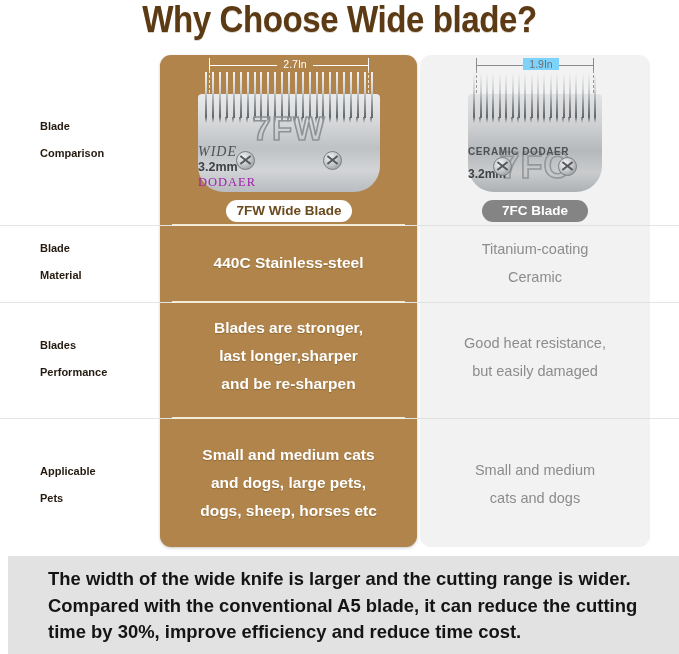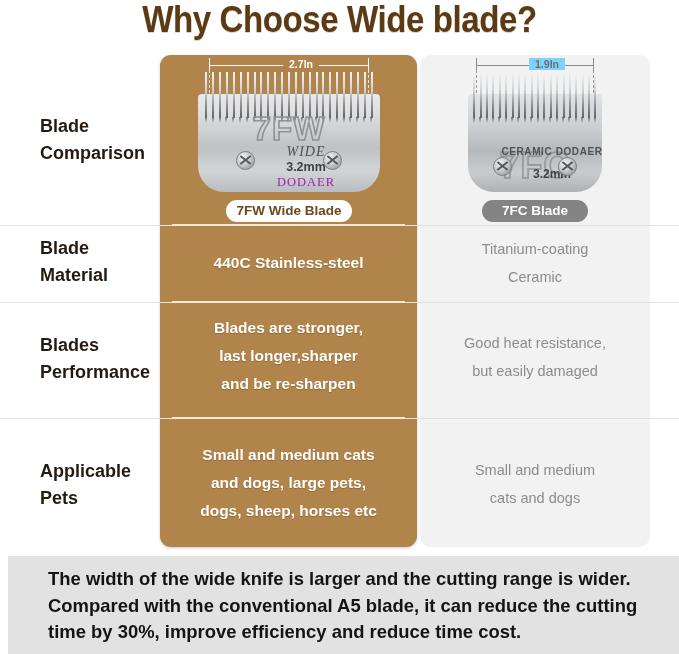--- a/index.html
+++ b/index.html
@@ -47,21 +47,21 @@
   .divider .seg-gold{
     position:absolute;left:160px;width:257px;height:2px;top:-1px;
     background:#f6eedd;opacity:.95;
   }
   .divider .seg-gold.inset{left:172px;width:233px;}
   .divider .seg-gray{position:absolute;left:420px;width:230px;height:1px;background:#e0e0e0;}
 
   
   .rowlabel{
     position:absolute;left:40px;width:125px;
-    font-size:18px;font-weight:bold;color:#241a10;
+    font-size:11px;font-weight:bold;color:#241a10;
     line-height:27px;
   }
 
   
   .cell{
     position:absolute;text-align:center;
     line-height:28px;
   }
   .cell.gold{left:160px;width:257px;color:#ffffff;font-size:15.5px;font-weight:bold;
     text-shadow:0 1px 1px rgba(90,60,20,.35);}
@@ -69,22 +69,22 @@
 
   
   .blade-wrap{position:absolute;}
   .dim{
     position:absolute;left:0;width:100%;height:14px;
   }
   .dim .line{
     position:absolute;top:7px;left:6%;right:6%;height:1px;
   }
   .dim .txt{
-    position:absolute;left:12px;width:100%;text-align:center;top:-1px;
-    font-size:10.5px;font-weight:bold;line-height:14px;
+    position:absolute;left:6px;width:100%;text-align:center;top:-1px;
+    font-size:10.5px;font-weight:normal;line-height:14px;
   }
   .dim .txt span{padding:0 6px;}
   .dim .tick{position:absolute;top:0;width:1px;height:14px;}
   .dim .ext{position:absolute;top:12px;width:0;border-left:1px dashed;height:28px;}
 
   
   .blade{
     position:absolute;left:0;top:0;width:100%;height:100%;
   }
   .blade .body{
@@ -109,21 +109,21 @@
   .tooth:after{
     content:"";position:absolute;left:-0.5px;bottom:-5px;
     border-left:1.5px solid transparent;border-right:1.5px solid transparent;
     border-top:6px solid #6d7174;
   }
   .bladecode{
     position:absolute;left:0;width:100%;text-align:center;
     font-weight:bold;letter-spacing:1px;
     color:transparent;
   }
-  .blade-sub{position:absolute;left:17px;width:100%;text-align:center;}
+  .blade-sub{position:absolute;left:0;width:100%;text-align:left;}
   .screw{
     position:absolute;width:17px;height:17px;border-radius:50%;
     background:radial-gradient(circle at 35% 32%,#f2f3f4 0%,#c8cacc 45%,#8b8e91 100%);
     border:1px solid #7b7e81;
   }
   .screw:before,.screw:after{
     content:"";position:absolute;background:#55585b;
   }
   .screw:before{left:2px;right:2px;top:7px;height:2px;transform:rotate(38deg);}
   .screw:after{left:2px;right:2px;top:7px;height:2px;transform:rotate(-38deg);}

